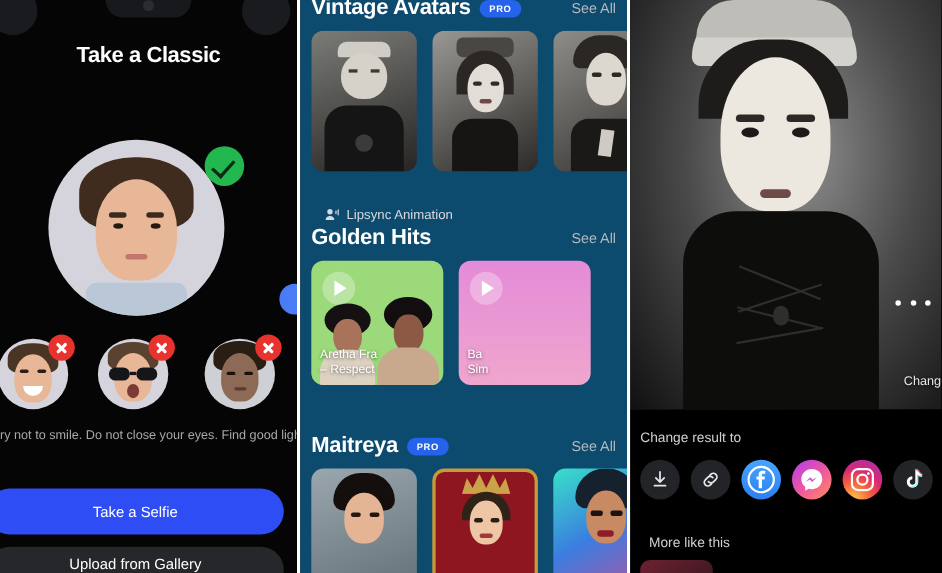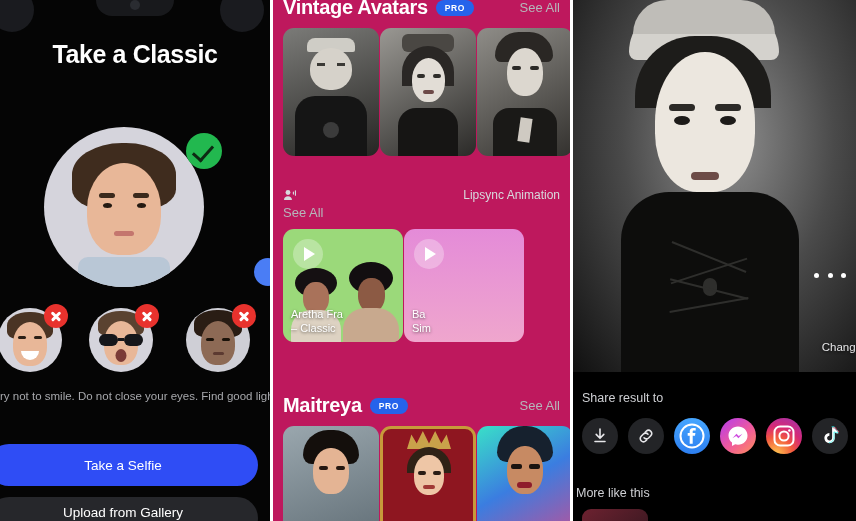--- a/index.html
+++ b/index.html
@@ -26,21 +26,21 @@
     position:absolute; top:-12px; left:-10px; width:44px; height:44px;
     background:#1a1b1f; border-radius:50%;
   }
   .top-circle-right {
     position:absolute; top:-12px; right:6px; width:44px; height:44px;
     background:#1a1b1f; border-radius:50%;
   }
 
   .hero-title {
     position:absolute; top:38px; left:0; width:100%;
-    text-align:center; font-size:25px; font-weight:700; line-height:1.28;
+    text-align:center; font-size:20px; font-weight:700; line-height:1.28;
     letter-spacing:-0.4px; color:#fff;
   }
 
   .good-shot { position:absolute; top:127px; left:44px; width:160px; height:160px; }
   .good-shot .circ {
     width:160px; height:160px; border-radius:50%;
     background:#d5d4dc; overflow:hidden; position:relative;
   }
   .face {
     position:absolute; left:50%; transform:translateX(-50%);
@@ -106,36 +106,36 @@
     font-size:13.5px; font-family:inherit; display:flex; align-items:center; justify-content:center;
   }
   .btn-secondary {
     position:absolute; left:-12px; top:497px; width:270px; height:42px;
     background:#26272b; border-radius:21px; border:none; color:#fff;
     font-size:13.5px; font-family:inherit; display:flex; align-items:flex-start;
     justify-content:center; padding-top:8px;
   }
 
   
-  .panel-mid { position:relative; width:297px; flex:0 0 297px; background:#be185d; overflow:hidden; }
+  .panel-mid { position:relative; width:297px; flex:0 0 297px; background:#0c4a6e; overflow:hidden; }
 
   .sec-head { display:flex; align-items:center; justify-content:space-between; padding:0 10px; }
   .sec-title { display:flex; align-items:center; gap:8px; }
   .sec-title h2 { font-size:20px; font-weight:700; letter-spacing:-0.3px; }
   .pro {
     background:#2563eb; color:#fff; font-size:8.5px; font-weight:700;
     letter-spacing:0.6px; padding:3px 9px; border-radius:9px;
   }
   .see-all { font-size:13px; color:#b6b7bb; }
   .kicker {
-    display:flex; align-items:center; gap:6px; padding:0 10px;
-    font-size:12px; color:#d8d9dd; margin-bottom:3px;justify-content:space-between;
-  }
-
-  .row-cards { display:flex; gap:1px; padding:0 0 0 10px; }
+    display:flex; align-items:center; gap:6px; padding:0 22px;
+    font-size:12px; color:#d8d9dd; margin-bottom:3px;
+  }
+
+  .row-cards { display:flex; gap:14px; padding:0 0 0 10px; }
 
   .vcard { width:96px; height:128px; border-radius:11px; overflow:hidden; flex:0 0 96px; position:relative; }
   .vcard .sepia { width:100%; height:100%; position:relative; }
 
   .gcard {
     width:120px; height:113px; border-radius:11px; overflow:hidden; flex:0 0 120px; position:relative;
   }
   .gcard .play {
     position:absolute; left:10px; top:10px; width:30px; height:30px;
     background:rgba(255,255,255,.30); border-radius:50%;
@@ -167,21 +167,21 @@
   }
   .dots-menu i { width:5px; height:5px; background:#fff; border-radius:50%; display:block; }
   .change-lbl {
     position:absolute; top:341px; right:-6px; font-size:11.5px; color:#e6e6e8;
     text-shadow:0 1px 3px rgba(0,0,0,.8); white-space:nowrap;
   }
 
   .share-lbl { position:absolute; top:391px; left:9px; font-size:12.5px; color:#cfd0d4; }
   .share-row { position:absolute; top:418px; left:9px; display:flex; gap:10px; }
   .sbtn { width:36px; height:36px; border-radius:50%; position:relative; background:#232427; }
-  .more-lbl { position:absolute; top:486px; left:3px; font-size:12.5px; color:#cfd0d4; }
+  .more-lbl { position:absolute; top:486px; left:17px; font-size:12.5px; color:#cfd0d4; }
   .more-thumb {
     position:absolute; top:509px; left:9px; width:66px; height:60px;
     border-radius:9px; background:linear-gradient(140deg,#6d2230,#23131a);
   }
 
   
   .watermark {
     position:absolute; left:28px; top:12px; z-index:50;
     font-family:"DejaVu Sans", sans-serif; font-size:19px; font-weight:700;
     color:#f40000; white-space:nowrap; letter-spacing:0.2px;
@@ -315,40 +315,43 @@
       <div class="kicker">
         <svg width="14" height="13" viewBox="0 0 16 16">
           <circle cx="5.5" cy="4.3" r="3" fill="#d8d9dd"></circle>
           <path d="M0.6 13.6c0-3 2.3-4.6 4.9-4.6s4.9 1.6 4.9 4.6z" fill="#d8d9dd"></path>
           <rect x="11.5" y="3" width="1.4" height="4" rx="0.7" fill="#d8d9dd"></rect>
           <rect x="14" y="1.6" width="1.4" height="6.8" rx="0.7" fill="#d8d9dd"></rect>
         </svg>
         <span>Lipsync Animation</span>
       </div>
       <div class="sec-head">
+        <div class="sec-title">
+          <h2>Golden Hits</h2>
+        </div>
         <span class="see-all">See All</span>
       </div>
       <div class="row-cards" style="margin-top:9px;">
         <div class="gcard" style="background:#9bd97a;">
           <div class="subject" style="background:transparent;">
             <div style="position:absolute;left:6px;bottom:0;width:54px;height:74px;">
               <div style="position:absolute;left:6px;top:0;width:42px;height:30px;background:#151012;border-radius:50%;"></div>
               <div style="position:absolute;left:14px;top:14px;width:26px;height:32px;background:#a9725a;border-radius:46%;"></div>
               <div style="position:absolute;left:2px;bottom:0;width:50px;height:32px;background:#ddd2c2;border-radius:20px 20px 0 0;"></div>
             </div>
             <div style="position:absolute;right:4px;bottom:0;width:56px;height:80px;">
               <div style="position:absolute;left:6px;top:0;width:44px;height:32px;background:#120e10;border-radius:50%;"></div>
               <div style="position:absolute;left:15px;top:16px;width:27px;height:34px;background:#8c5a44;border-radius:46%;"></div>
               <div style="position:absolute;left:0;bottom:0;width:56px;height:34px;background:#c8a98e;border-radius:22px 22px 0 0;"></div>
             </div>
           </div>
           <div class="play"></div>
           <div class="cap">
             <div>Aretha Fra</div>
-            <div>– Classic</div>
+            <div>– Respect</div>
           </div>
         </div>
         <div class="gcard" style="background:linear-gradient(180deg,#e48bd8,#efa6cd);flex:0 0 120px;">
           <div class="play"></div>
           <div class="cap">
             <div>Ba</div>
             <div>Sim</div>
           </div>
         </div>
       </div>
@@ -414,21 +417,21 @@
         <div style="position:absolute;left:0;top:56px;width:80px;height:2px;background:#2e2e2c;transform:rotate(-10deg);"></div>
       </div>
       <div class="dots-menu">
           <i></i>
           <i></i>
           <i></i>
         </div>
       <div class="change-lbl">Change</div>
     </div>
 
-    <div class="share-lbl">Share result to</div>
+    <div class="share-lbl">Change result to</div>
 
     <div class="share-row">
       <div class="sbtn">
         <svg width="20" height="20" viewBox="0 0 20 20" style="position:absolute;left:8px;top:8px;">
           <path d="M10 3v9M6.2 8.4L10 12.3l3.8-3.9M5 15.5h10" stroke="#e7e7ea" stroke-width="1.6" fill="none" stroke-linecap="round" stroke-linejoin="round"></path>
         </svg>
       </div>
       <div class="sbtn">
         <svg width="20" height="20" viewBox="0 0 20 20" style="position:absolute;left:8px;top:8px;">
           <path d="M8 11.8a3.2 3.2 0 0 0 4.6.2l2.2-2.2a3.2 3.2 0 1 0-4.6-4.6l-1 1" stroke="#e7e7ea" stroke-width="1.6" fill="none" stroke-linecap="round"></path>

